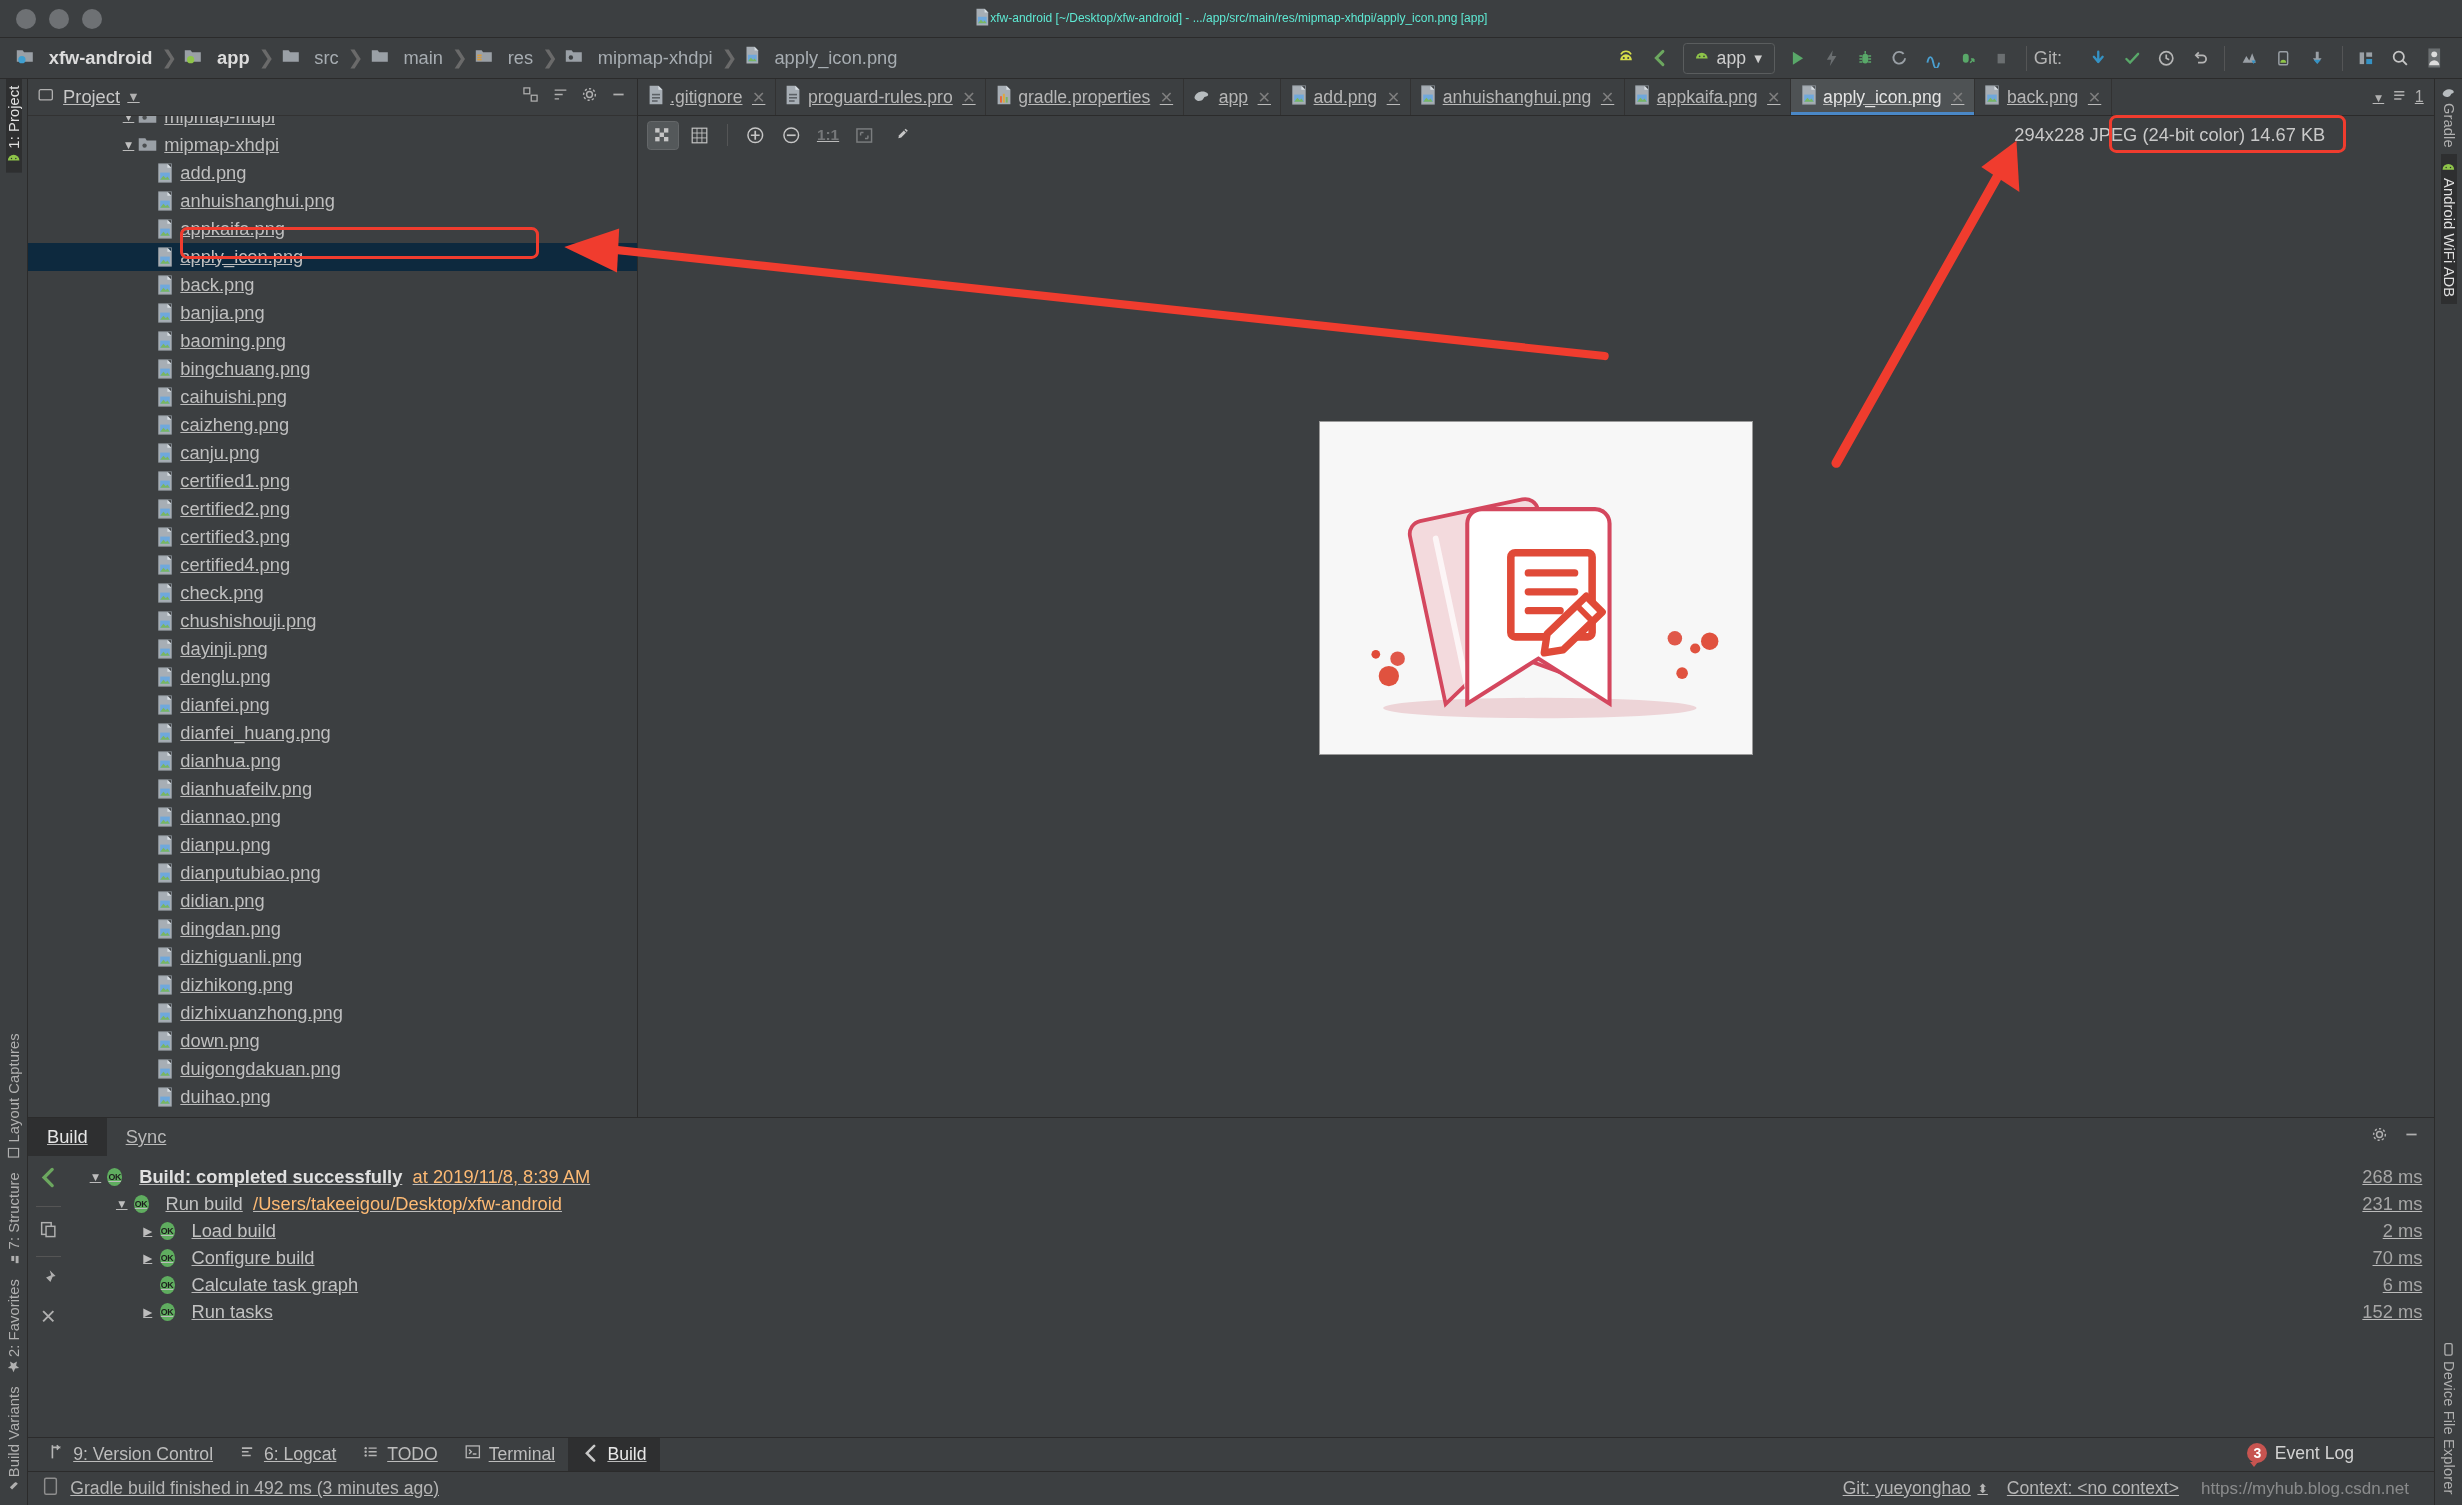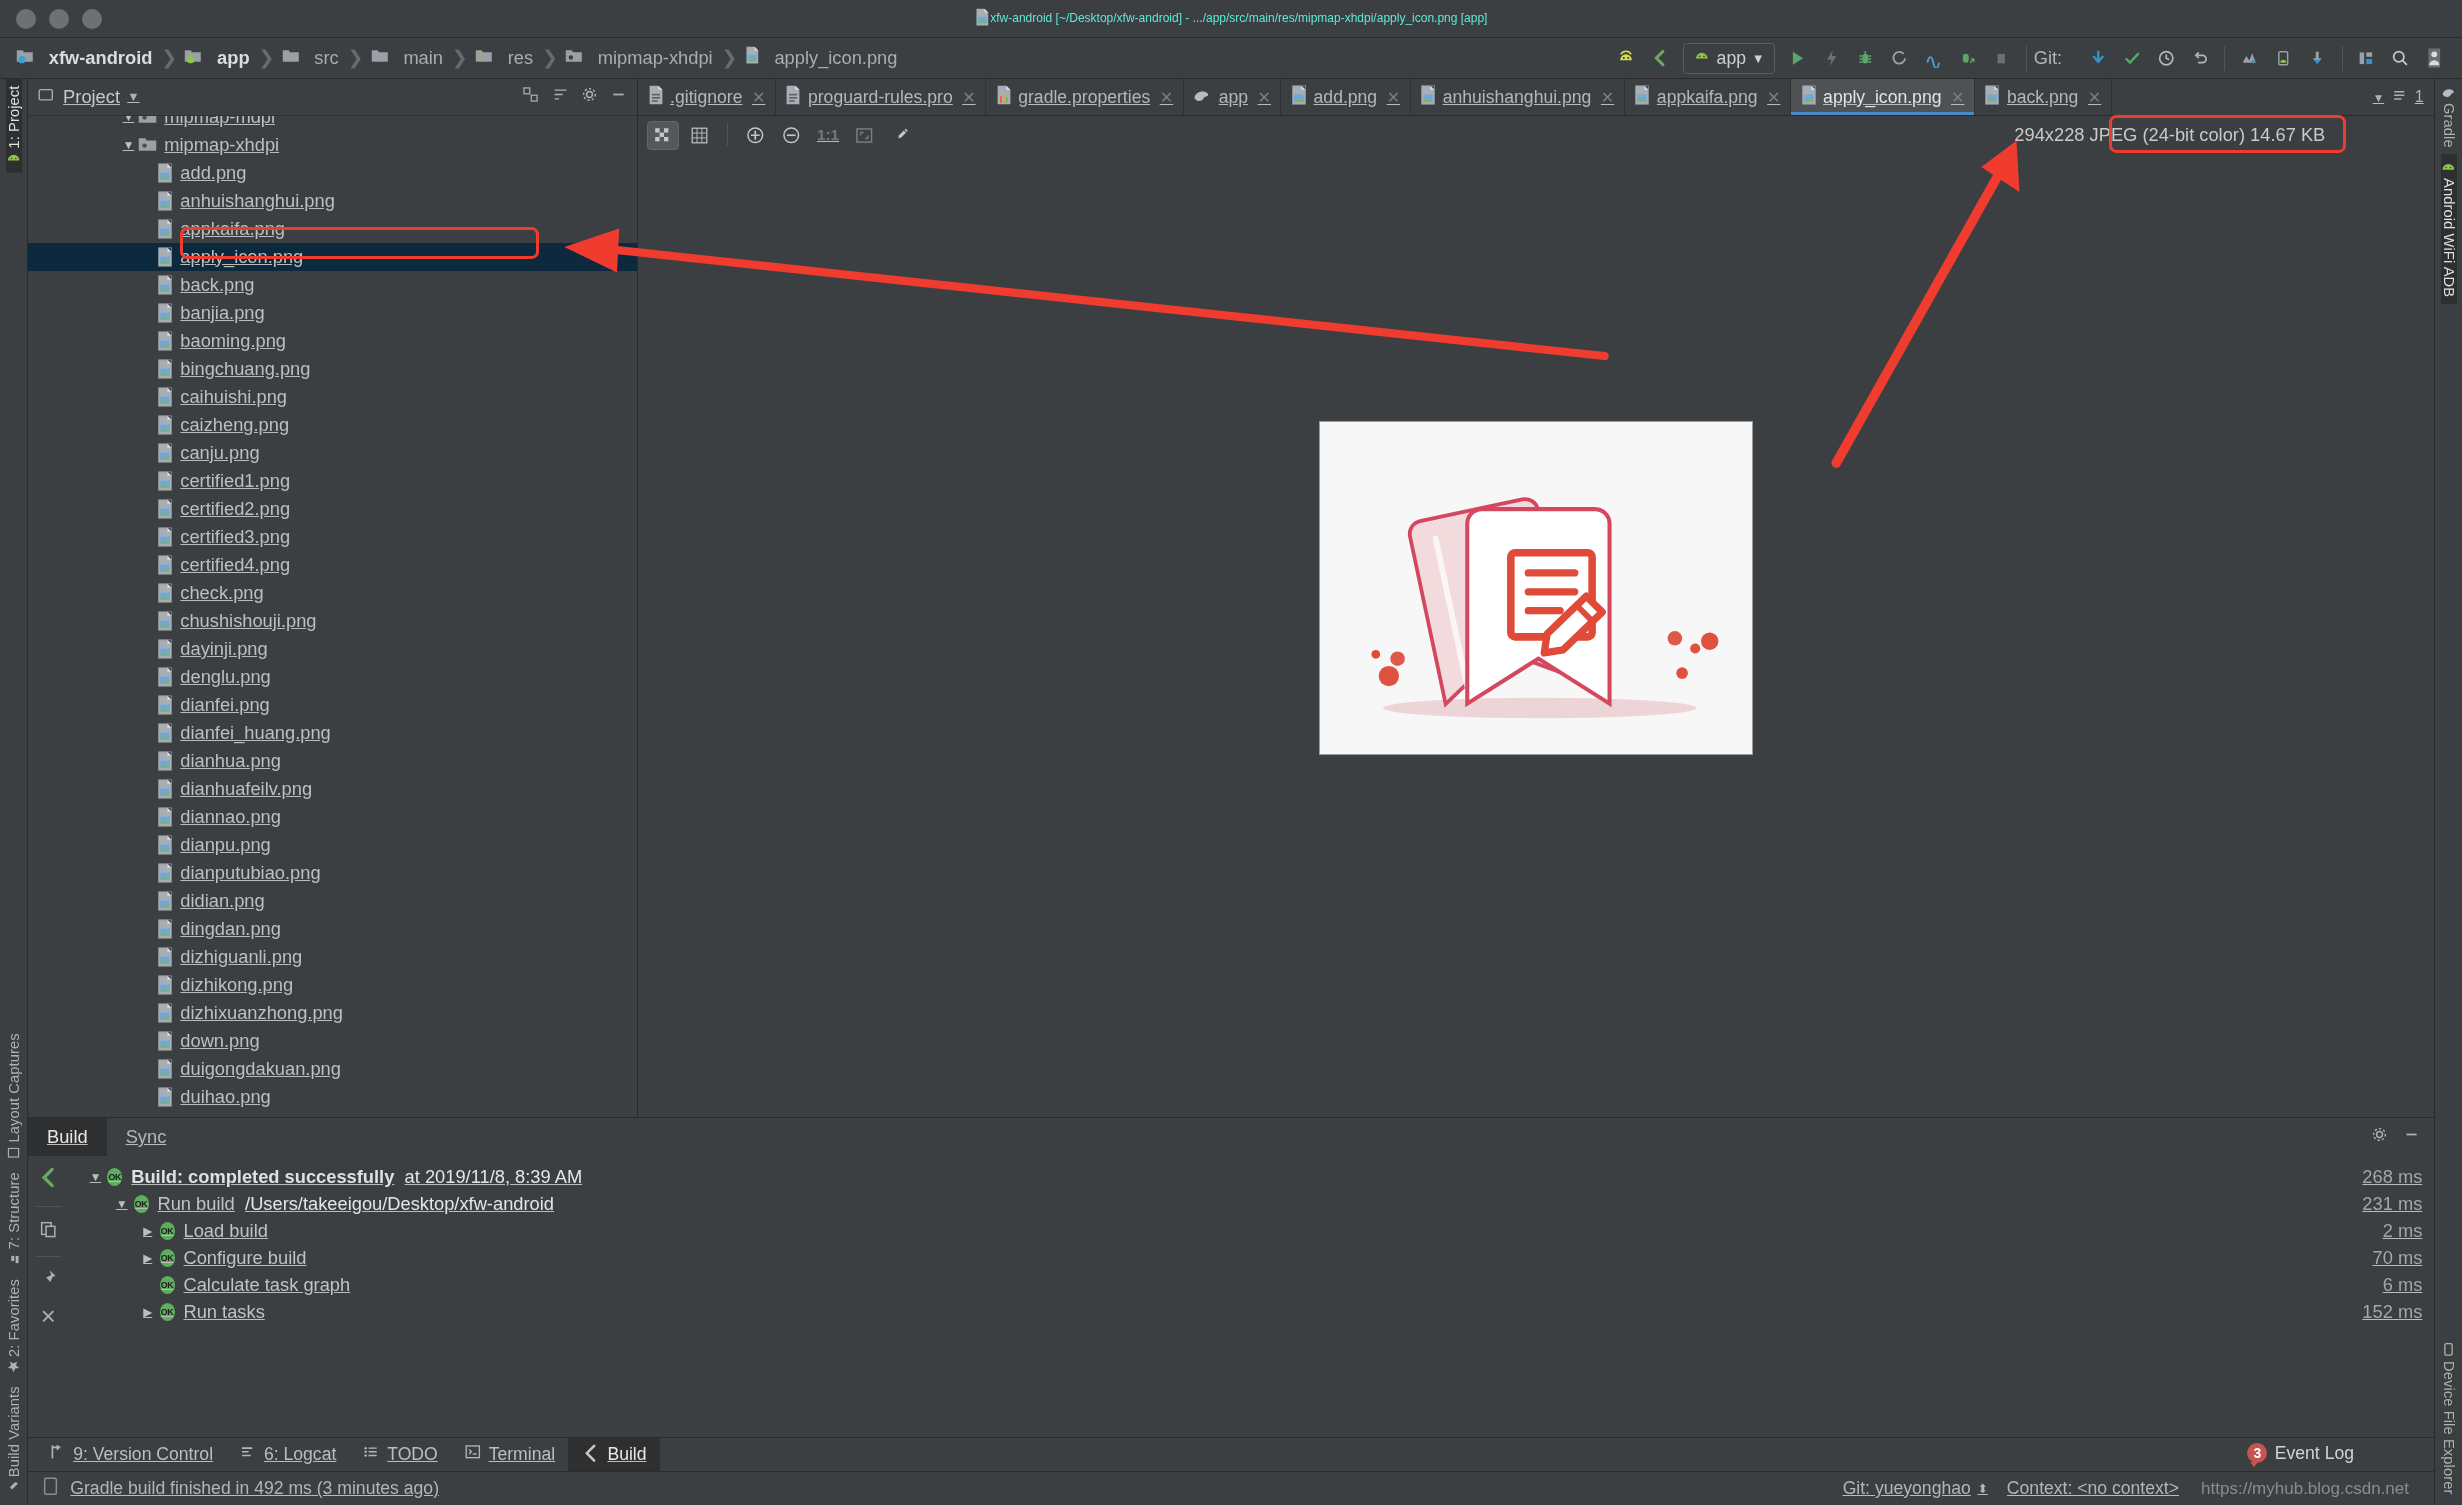--- a/index.html
+++ b/index.html
@@ -116,24 +116,24 @@
   .lower-tools { margin-left:auto; display:flex; align-items:center; gap:13px; padding:0 13px; }
   .lower-body { flex:1 1 auto; display:flex; min-height:0; }
   .build-rail { width:41px; flex:0 0 41px; display:flex; flex-direction:column; align-items:center; gap:11.7px; padding-top:8.8px; }
   .build-rail .sep { width:25px; height:0.7px; background:#555; }
   .buildtree { flex:1 1 auto; position:relative; padding-top:7.3px; overflow:hidden; }
   .brow { height:27px; display:flex; align-items:center; font-size:18.3px; color:#c2c2c2; white-space:nowrap; padding-right:11.7px; }
   .brow .tri { width:23.5px; display:flex; align-items:center; justify-content:center; color:#bdbdbd; font-size:11.7px; }
   .ok {
     width:15px; height:17.6px; border-radius:50%; background:#5fad5f; color:#1c1c1c;
     font-size:8.8px; font-weight:bold; display:flex; align-items:center; justify-content:center;
-    margin-right:9px; flex:0 0 auto; letter-spacing:-0.4px;
+    margin-right:17px; flex:0 0 auto; letter-spacing:-0.4px;
   }
   .bstrong { font-weight:bold; color:#e0e0e0; }
-  .bpath { color:#e5e5e5; margin-left:10.3px; }
+  .bpath { color:#fdba74; margin-left:10.3px; }
   .btime { margin-left:auto; color:#a6a6a6; }
 
   
   .statusrow {
     height:34px; flex:0 0 34px; display:flex; align-items:center; background:#3c3f41;
     border-top:0.7px solid #2b2b2b; padding:0 7.3px; gap:0;
   }
   .swtab { display:flex; align-items:center; gap:7.3px; padding:0 13px; height:34px; font-size:17.6px; color:#bdbdbd; }
   .swtab.active { background:#2e2f30; color:#e8e8e8; }
   .statusbar {

